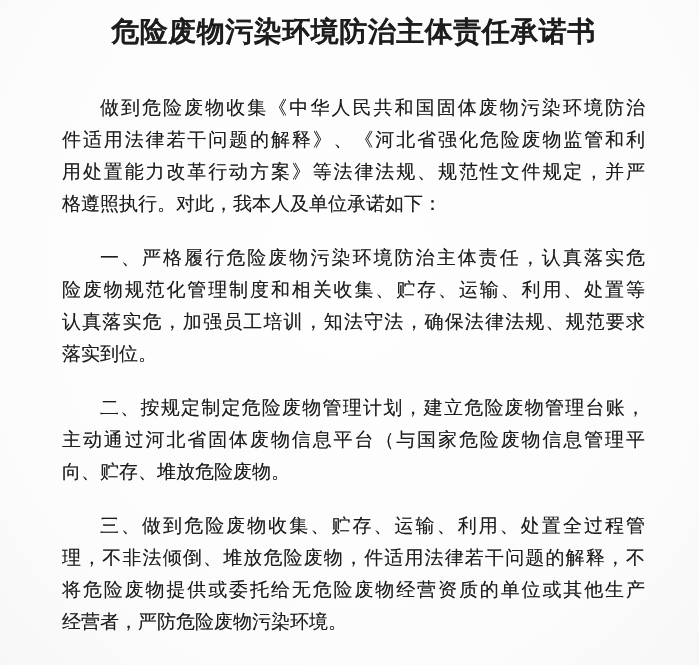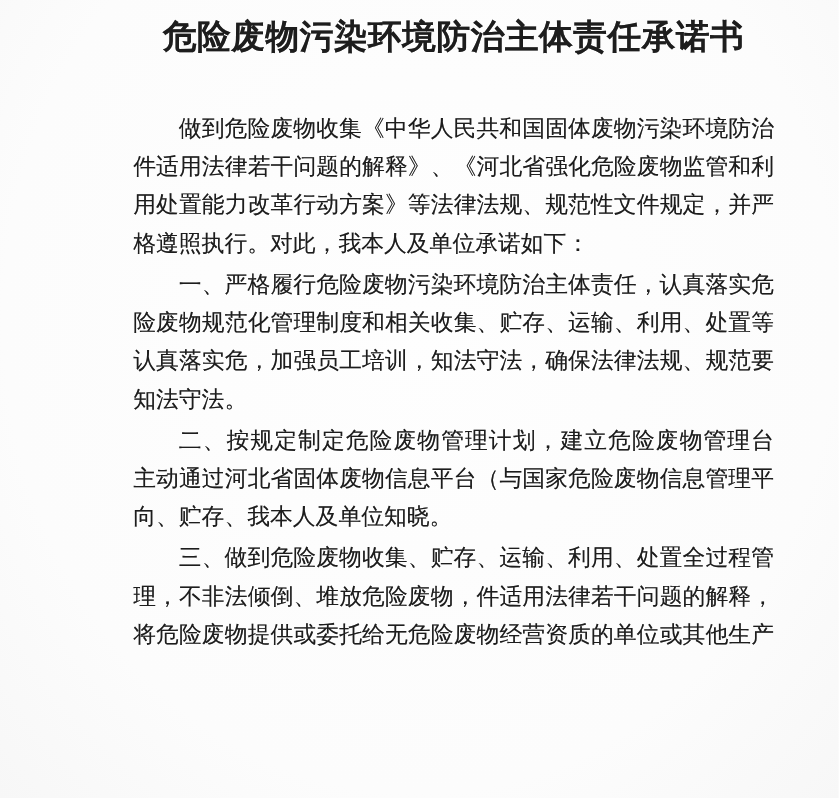--- a/index.html
+++ b/index.html
@@ -9,40 +9,40 @@
   }
   .page {
     position: relative;
     width: 699px;
     height: 665px;
     box-sizing: border-box;
     overflow: hidden;
     background: radial-gradient(ellipse at 50% 40%, #fefefe 0%, #fcfcfc 70%, #f7f7f7 100%);
     color: #1d1d1d;
     font-family: "Liberation Serif", "DejaVu Serif", serif;
-    padding: 14px 54px 0 111px;
+    padding: 14px 54px 0 62px;
   }
   .doc-title {
     margin: 0 0 42px 0;
     font-size: 28px;
     line-height: 36px;
     font-weight: 700;
     text-align: center;
     letter-spacing: 0.5px;
     white-space: nowrap;
     text-shadow: 0 0 0.5px rgba(0,0,0,0.55);
   }
   .doc-body {
     font-size: 19px;
   }
   .para {
     margin: 0;
   }
   .para + .para {
-    margin-top: 2px;
+    margin-top: 22px;
   }
   .line {
     line-height: 32px;
     height: 32px;
     text-align: justify;
     text-align-last: justify;
     -moz-text-align-last: justify;
     overflow: hidden;
     text-shadow: 0 0 0.5px rgba(0,0,0,0.45);
   }
@@ -67,29 +67,30 @@
       <div class="line first">做到危险废物收集《中华人民共和国固体废物污染环境防治</div>
       <div class="line">件适用法律若干问题的解释》、《河北省强化危险废物监管和利</div>
       <div class="line">用处置能力改革行动方案》等法律法规、规范性文件规定，并严</div>
       <div class="line last">格遵照执行。对此，我本人及单位承诺如下：</div>
     </div>
 
     <div class="para">
       <div class="line first">一、严格履行危险废物污染环境防治主体责任，认真落实危</div>
       <div class="line">险废物规范化管理制度和相关收集、贮存、运输、利用、处置等</div>
       <div class="line">认真落实危，加强员工培训，知法守法，确保法律法规、规范要求</div>
-      <div class="line last">知法守法。</div>
+      <div class="line last">落实到位。</div>
     </div>
 
     <div class="para">
       <div class="line first">二、按规定制定危险废物管理计划，建立危险废物管理台账，</div>
       <div class="line">主动通过河北省固体废物信息平台（与国家危险废物信息管理平</div>
-      <div class="line last">向、贮存、我本人及单位知晓。</div>
+      <div class="line last">向、贮存、堆放危险废物。</div>
     </div>
 
     <div class="para">
       <div class="line first">三、做到危险废物收集、贮存、运输、利用、处置全过程管</div>
       <div class="line">理，不非法倾倒、堆放危险废物，件适用法律若干问题的解释，不</div>
       <div class="line">将危险废物提供或委托给无危险废物经营资质的单位或其他生产</div>
+      <div class="line last">经营者，严防危险废物污染环境。</div>
     </div>
 
   </div>
 </div>
 
 </body></html>

